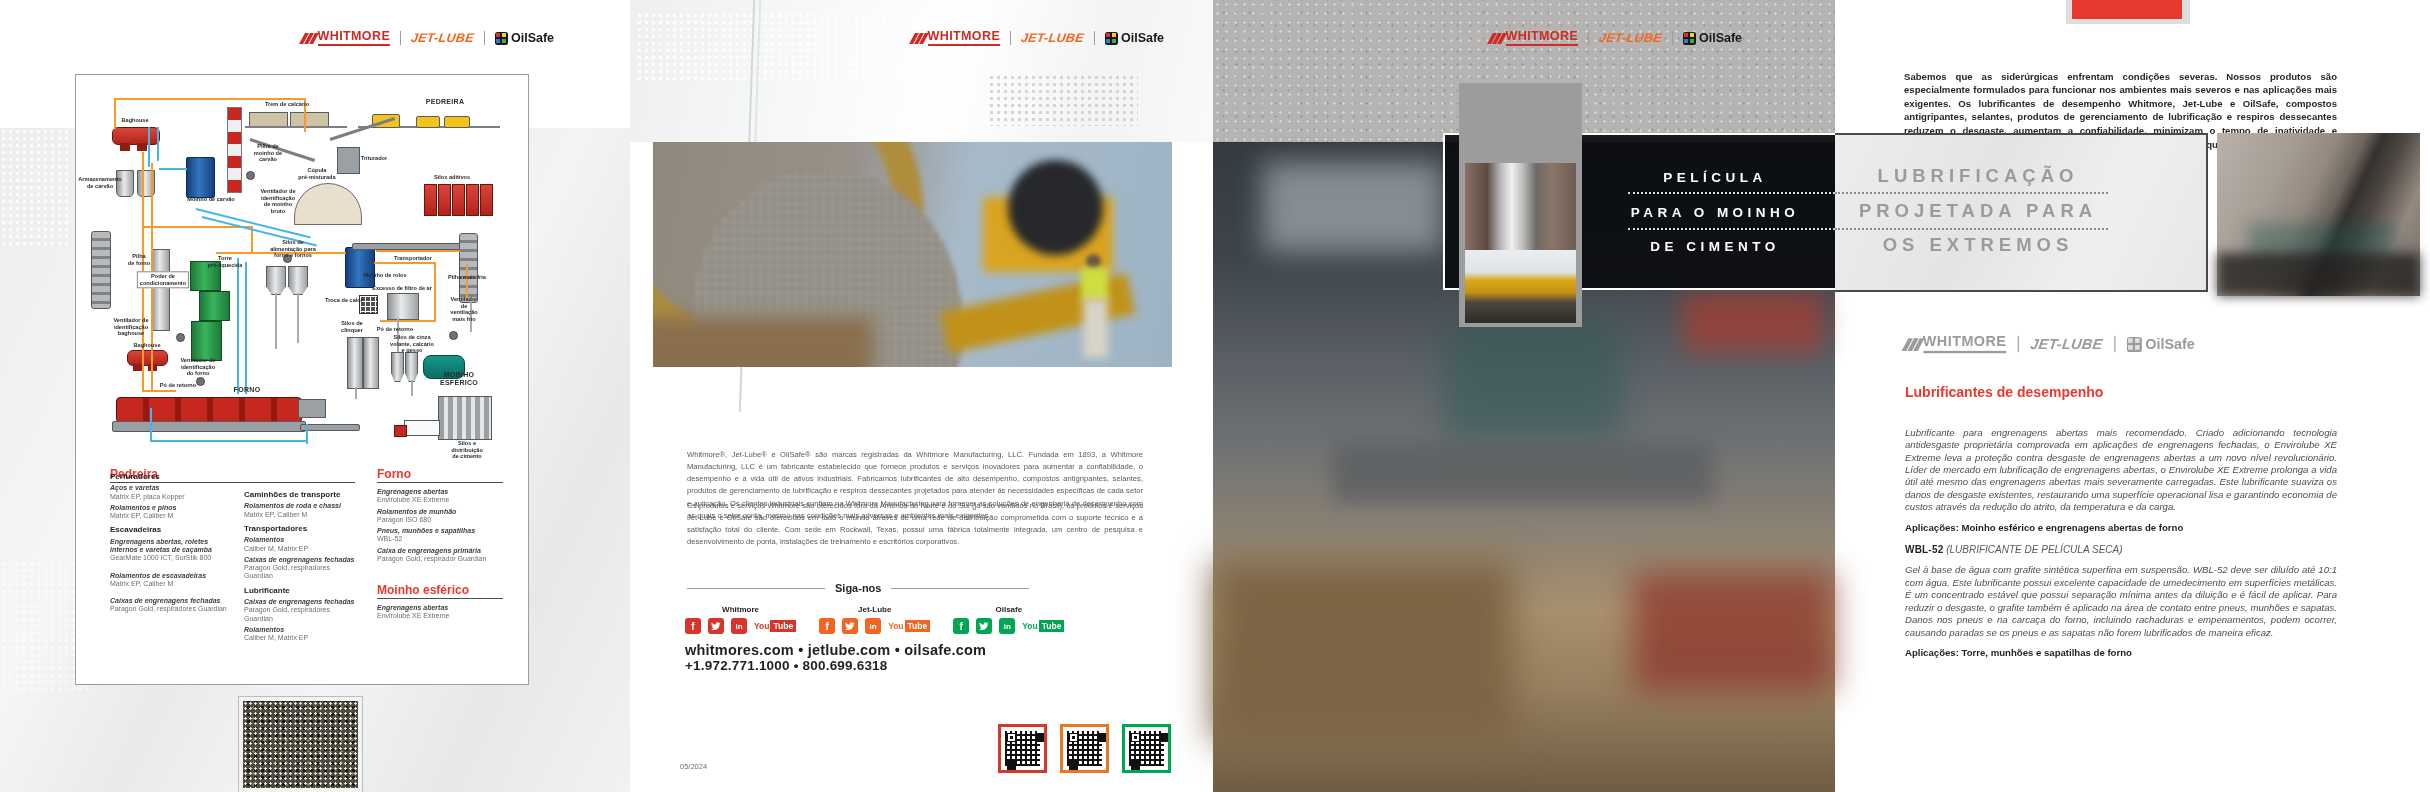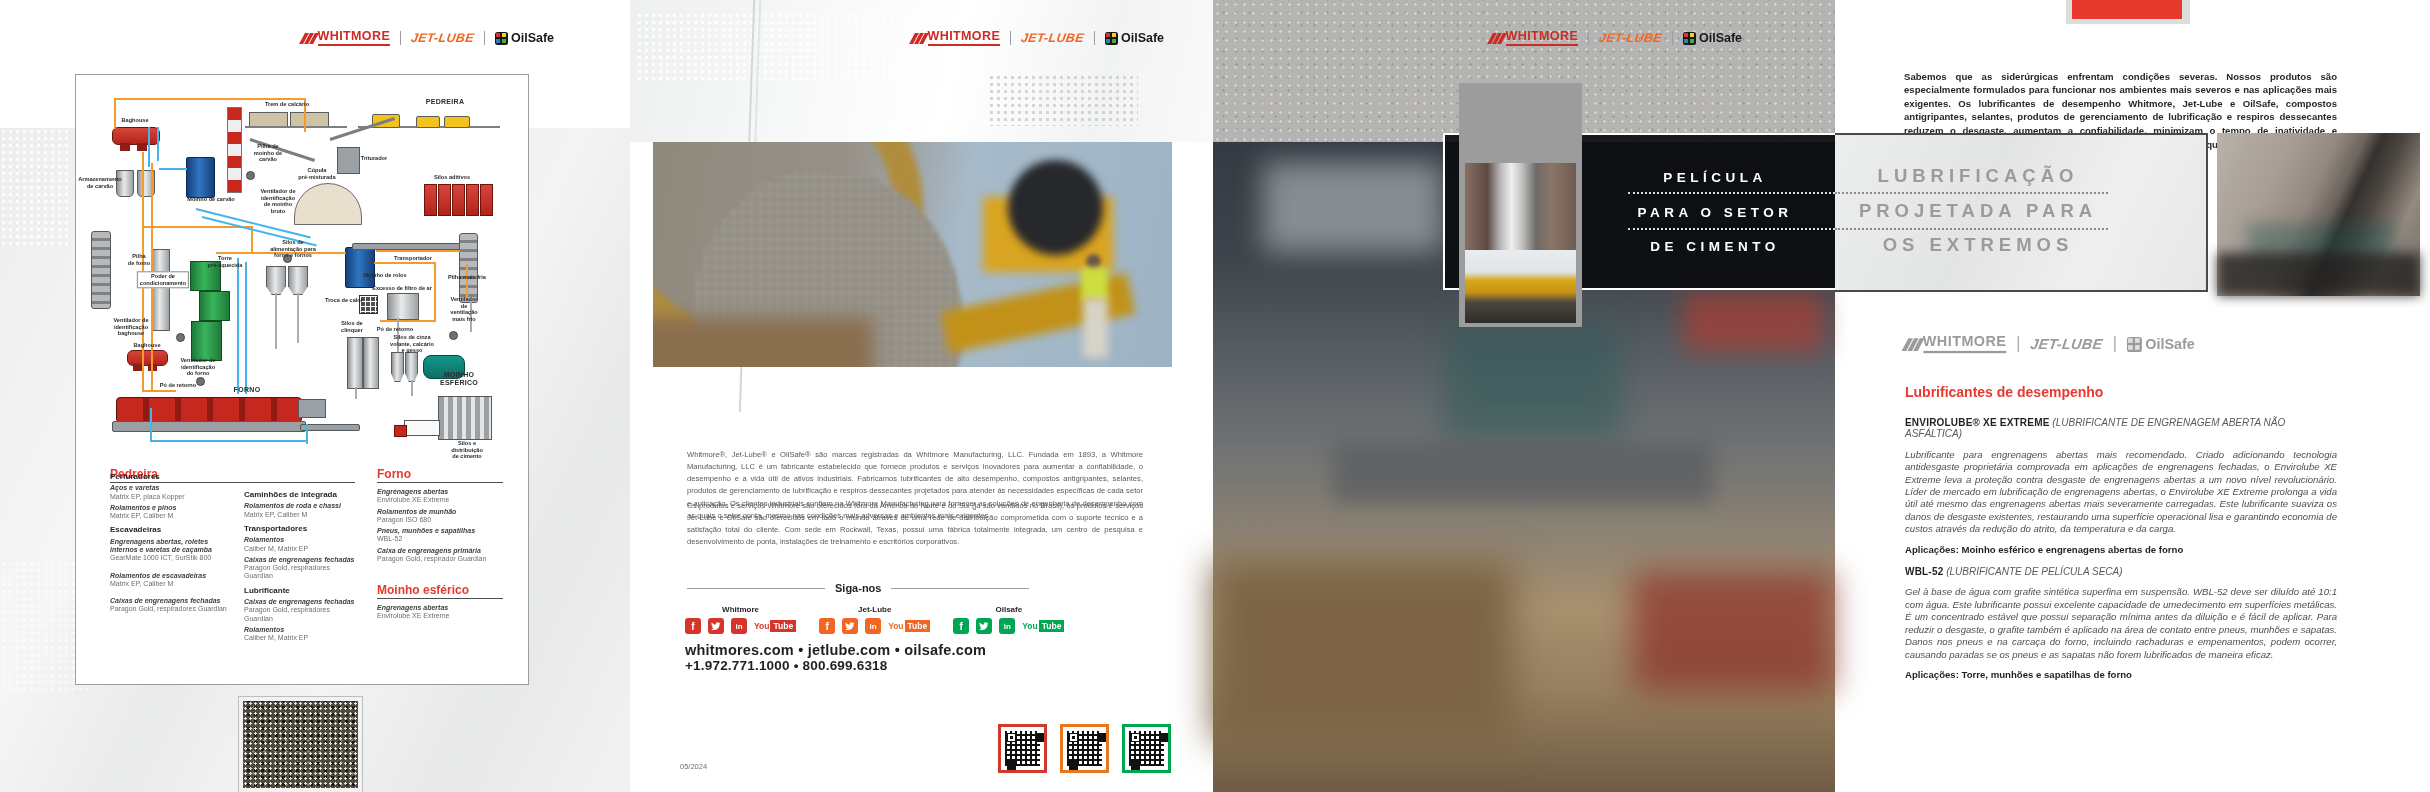--- a/index.html
+++ b/index.html
@@ -326,21 +326,21 @@
           <div class="iti">Engrenagens abertas, roletes internos e varetas de caçamba</div>
           <div class="reg">GearMate 1000 ICT, SurStik 800</div>
           <div class="gap"></div>
           <div class="iti">Rolamentos de escavadeiras</div>
           <div class="reg">Matrix EP, Caliber M</div>
           <div class="gap"></div>
           <div class="iti">Caixas de engrenagens fechadas</div>
           <div class="reg">Paragon Gold, respiradores Guardian</div>
         </div>
         <div class="col" style="left: 168px; top: 410px; width: 114px;">
-          <div class="sub">Caminhões de integrada</div>
+          <div class="sub">Caminhões de transporte</div>
           <div class="iti">Rolamentos de roda e chassi</div>
           <div class="reg">Matrix EP, Caliber M</div>
           <div class="sub">Transportadores</div>
           <div class="iti">Rolamentos</div>
           <div class="reg">Caliber M, Matrix EP</div>
           <div class="iti">Caixas de engrenagens fechadas</div>
           <div class="reg">Paragon Gold, respiradores Guardian</div>
           <div class="sub">Lubrificante</div>
           <div class="iti">Caixas de engrenagens fechadas</div>
           <div class="reg">Paragon Gold, respiradores Guardian</div>
@@ -511,21 +511,21 @@
           <i style="right:1.5px;top:1.5px;background:#f7d117;"></i>
           <i style="left:1.5px;bottom:1.5px;background:#2e7cc3;"></i>
           <i style="right:1.5px;bottom:1.5px;background:#46a940;"></i>
         </span>
         <span class="txt">OilSafe</span>
       </span>
     </div>
 
   <div class="abs dark-box"></div>
   <div class="cov-line" style="left:1715px;top:177px;">PELÍCULA</div>
-  <div class="cov-line" style="left:1715px;top:212px;">PARA O SETOR</div>
+  <div class="cov-line" style="left:1715px;top:212px;">PARA O MOINHO</div>
   <div class="cov-line" style="left:1715px;top:246px;">DE CIMENTO</div>
   <div class="dotted" style="left:1628px;top:192px;width:207px;"></div>
   <div class="dotted" style="left:1628px;top:228px;width:207px;"></div>
 
   <div class="abs gray-strip"></div>
   <div class="strip-photo" style="top:163px;height:87px;background:linear-gradient(90deg,#8a6f63 0%,#5d4a42 20%,#b9b9b9 32%,#f0f0f0 42%,#bdbdbd 52%,#6e6a66 64%,#8a7568 78%,#6f5c52 100%);"></div>
   <div class="strip-photo" style="top:250px;height:73px;background:linear-gradient(180deg,#e9edf0 0%,#dfe4e8 30%,#d8a718 42%,#c69214 58%,#4a463f 72%,#2e2c28 100%);"></div>
 
   <div class="abs tab-shadow"></div>
   <div class="abs red-tab"></div>
@@ -563,24 +563,20 @@
           <i style="left:1.5px;bottom:1.5px;background:#2e7cc3;"></i>
           <i style="right:1.5px;bottom:1.5px;background:#46a940;"></i>
         </span>
         <span class="txt">OilSafe</span>
       </span>
     </div>
 
   <div class="abs sec-title">Lubrificantes de desempenho</div>
 
   <div class="abs prod-wrap">
-    <div class="prod-head">
-      <b>ENVIROLUBE® XE EXTREME</b>
-      <i>(LUBRIFICANTE DE ENGRENAGEM ABERTA NÃO ASFÁLTICA)</i>
-    </div>
     <p class="prod-body">Lubrificante para engrenagens abertas mais recomendado. Criado adicionando tecnologia antidesgaste proprietária comprovada em aplicações de engrenagens fechadas, o Envirolube XE Extreme leva a proteção contra desgaste de engrenagens abertas a um novo nível revolucionário. Líder de mercado em lubrificação de engrenagens abertas, o Envirolube XE Extreme prolonga a vida útil até mesmo das engrenagens abertas mais severamente carregadas. Este lubrificante suaviza os danos de desgaste existentes, restaurando uma superfície operacional lisa e garantindo economia de custos através da redução do atrito, da temperatura e da carga.</p>
     <div class="prod-apps">Aplicações: Moinho esférico e engrenagens abertas de forno</div>
     <div class="prod-head">
       <b>WBL-52</b>
       <i>(LUBRIFICANTE DE PELÍCULA SECA)</i>
     </div>
     <p class="prod-body">Gel à base de água com grafite sintética superfina em suspensão. WBL-52 deve ser diluído até 10:1 com água. Este lubrificante possui excelente capacidade de umedecimento em superfícies metálicas. É um concentrado estável que possui separação mínima antes da diluição e é fácil de aplicar. Para reduzir o desgaste, o grafite também é aplicado na área de contato entre pneus, munhões e sapatas. Danos nos pneus e na carcaça do forno, incluindo rachaduras e empenamentos, podem ocorrer, causando paradas se os pneus e as sapatas não forem lubrificados de maneira eficaz.</p>
     <div class="prod-apps">Aplicações: Torre, munhões e sapatilhas de forno</div>
   </div>
 </div>

